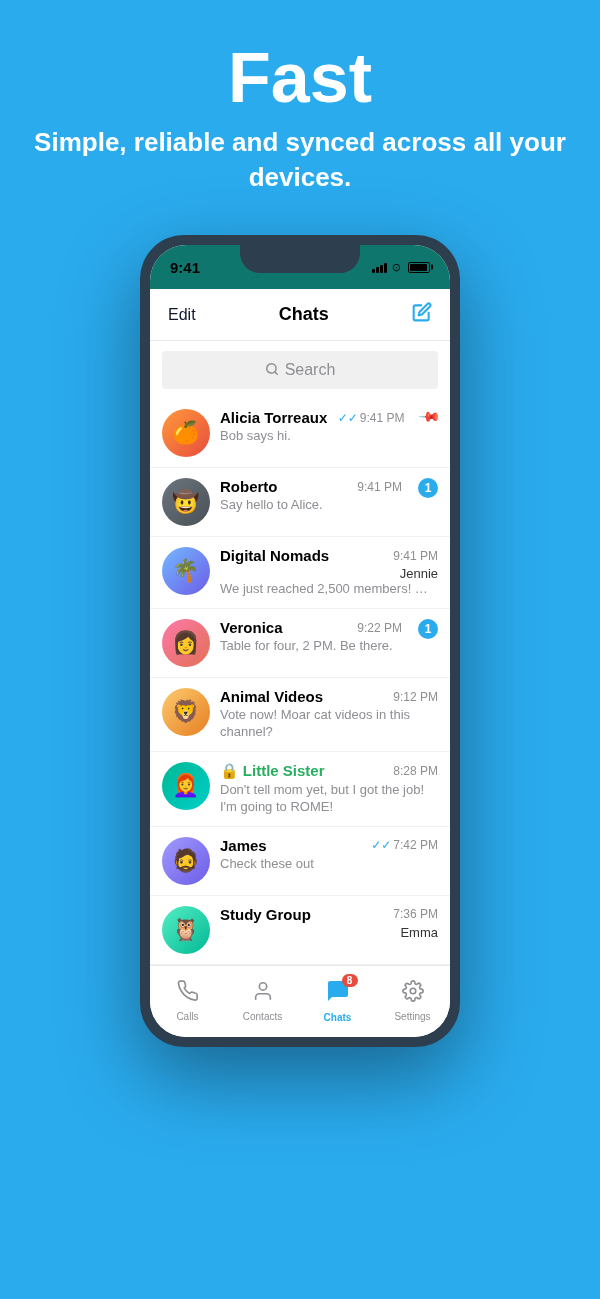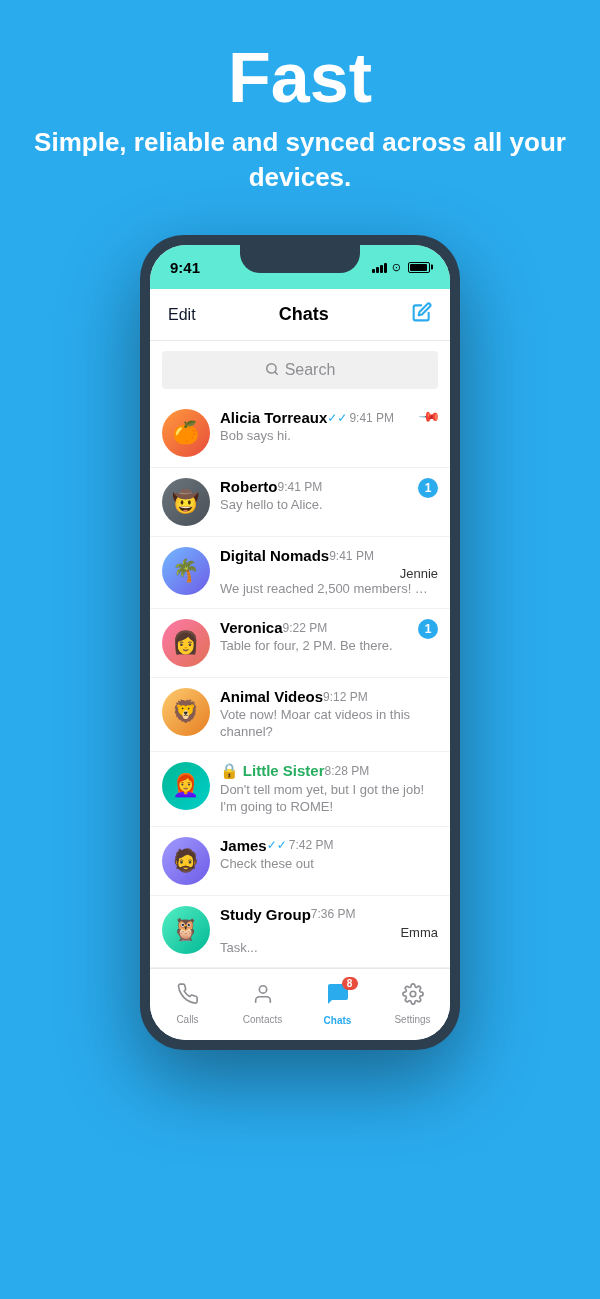--- a/index.html
+++ b/index.html
@@ -47,21 +47,21 @@
 
     .phone-screen {
       background: #ffffff;
       border-radius: 36px;
       overflow: hidden;
       position: relative;
     }
 
     
     .status-bar {
-      background: #5eead4;
+      background: #0f766e;
       height: 44px;
       display: flex;
       align-items: center;
       justify-content: space-between;
       padding: 0 20px;
       position: relative;
     }
 
     .status-time {
       font-size: 15px;
@@ -220,20 +220,21 @@
     .avatar-james { background: linear-gradient(135deg, #a29bfe, #6c5ce7); }
     .avatar-study { background: linear-gradient(135deg, #55efc4, #00b894); }
 
     .chat-content {
       flex: 1;
       min-width: 0;
     }
 
     .chat-header {
       display: flex;
+      justify-content: space-between;
       align-items: center;
       margin-bottom: 2px;
     }
 
     .chat-name {
       font-size: 15px;
       font-weight: 700;
       color: #000;
     }
 
@@ -509,21 +510,20 @@
       </div>
 
       <div class="chat-item">
         <div class="avatar avatar-study">🦉</div>
         <div class="chat-content">
           <div class="chat-header">
             <span class="chat-name">Study Group</span>
             <span class="chat-time">7:36 PM</span>
           </div>
           <div class="chat-sender">Emma</div>
-          <div class="chat-preview">Task...</div>
         </div>
       </div>
 
     </div>
 
     <div class="tab-bar">
       <div class="tab-item">
         <span class="tab-icon">
           <svg width="22" height="22" viewBox="0 0 24 24" fill="none" stroke="#8e8e93" stroke-width="1.8" stroke-linecap="round">
             <path d="M22 16.92v3a2 2 0 0 1-2.18 2 19.79 19.79 0 0 1-8.63-3.07A19.5 19.5 0 0 1 4.69 12 19.79 19.79 0 0 1 1.61 3.4 2 2 0 0 1 3.59 1.22h3a2 2 0 0 1 2 1.72c.127.96.361 1.903.7 2.81a2 2 0 0 1-.45 2.11L7.91 8.78a16 16 0 0 0 6 6l.87-.87a2 2 0 0 1 2.11-.45c.907.339 1.85.573 2.81.7A2 2 0 0 1 21.78 16.18z"></path>

